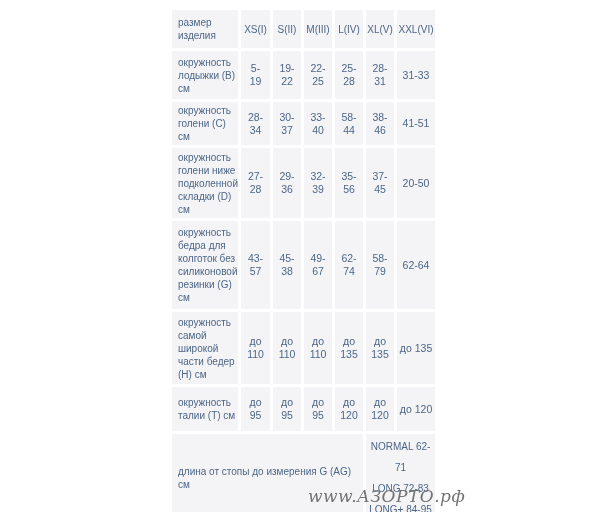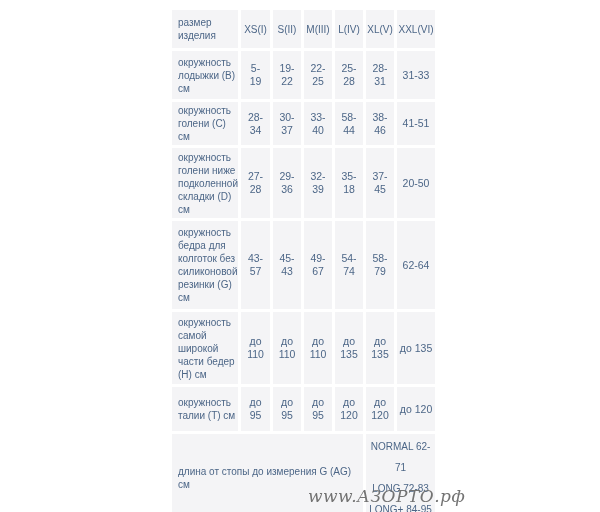--- a/index.html
+++ b/index.html
@@ -147,39 +147,39 @@
 подколенной
 складки (D)
 см</td>
         <td class="val">27-
 28</td>
         <td class="val">29-
 36</td>
         <td class="val">32-
 39</td>
         <td class="val">35-
-18</td>
+56</td>
         <td class="val">37-
 45</td>
         <td class="val">20-50</td>
       </tr>
       <tr class="h88">
         <td class="lbl">окружность
 бедра для
 колготок без
 силиконовой
 резинки (G)
 см</td>
         <td class="val">43-
 57</td>
         <td class="val">45-
-43</td>
+38</td>
         <td class="val">49-
 67</td>
-        <td class="val">54-
+        <td class="val">62-
 74</td>
         <td class="val">58-
 79</td>
         <td class="val">62-64</td>
       </tr>
       <tr class="h72">
         <td class="lbl">окружность
 самой
 широкой
 части бедер

